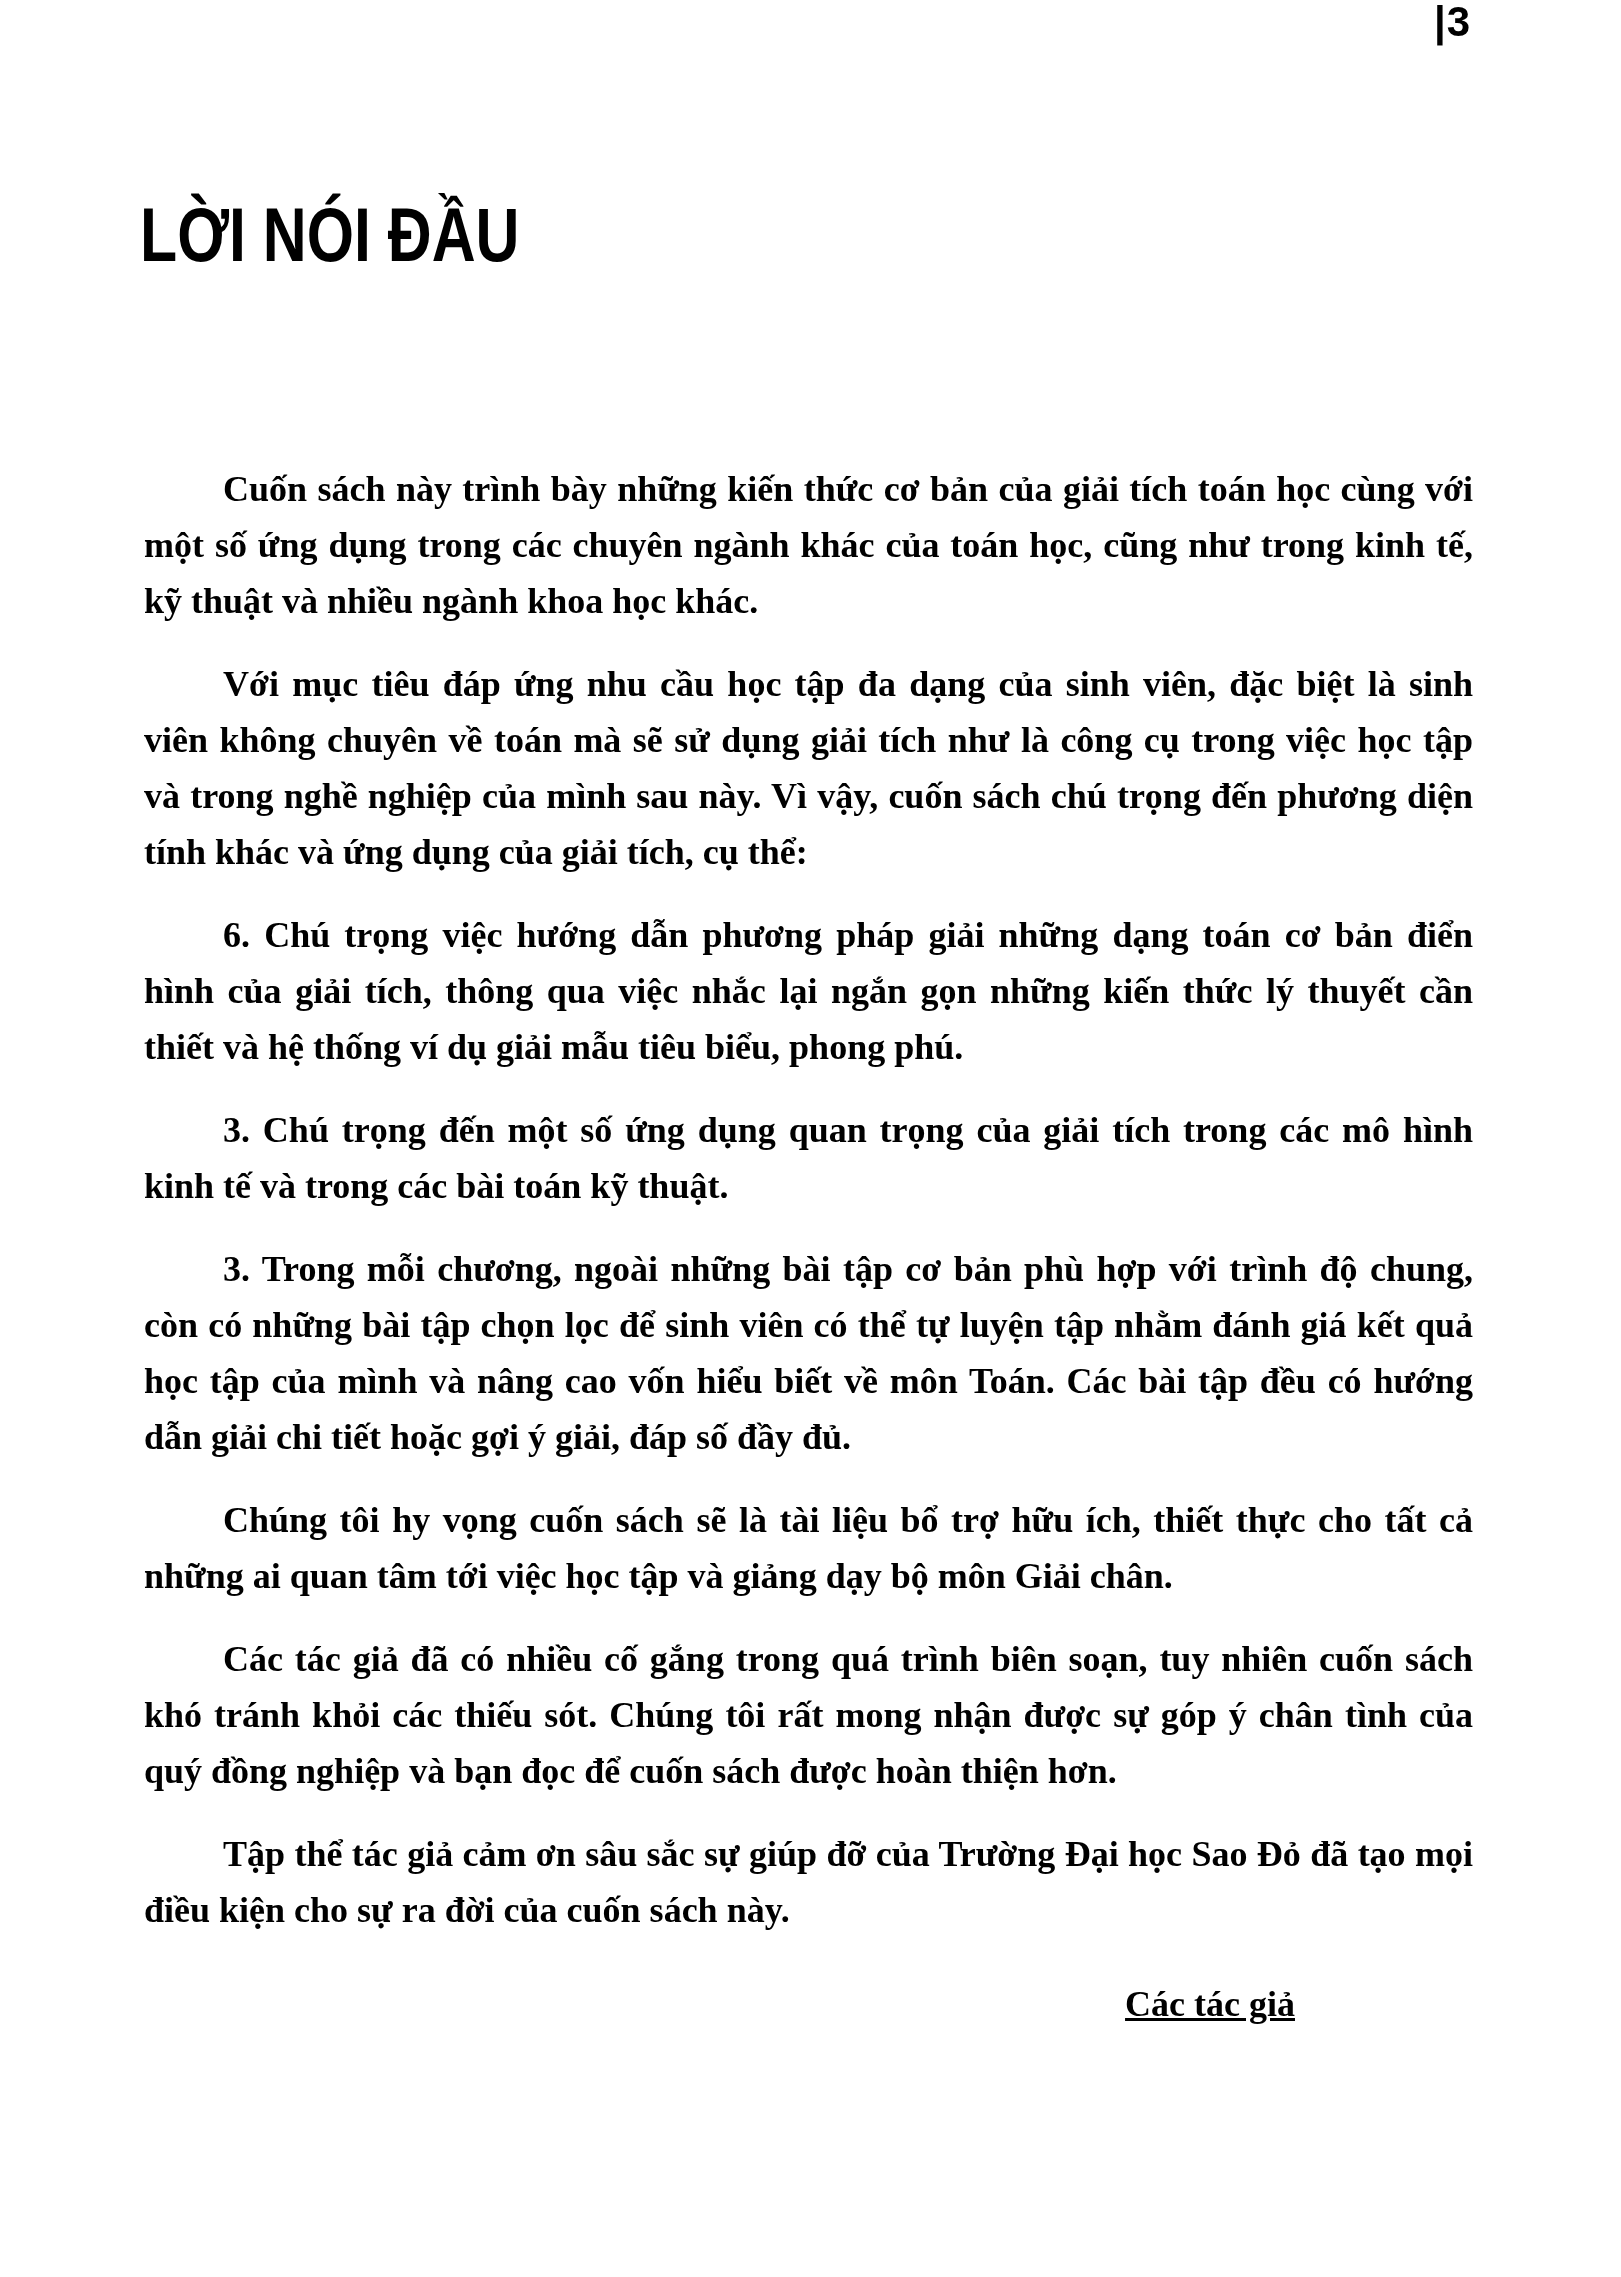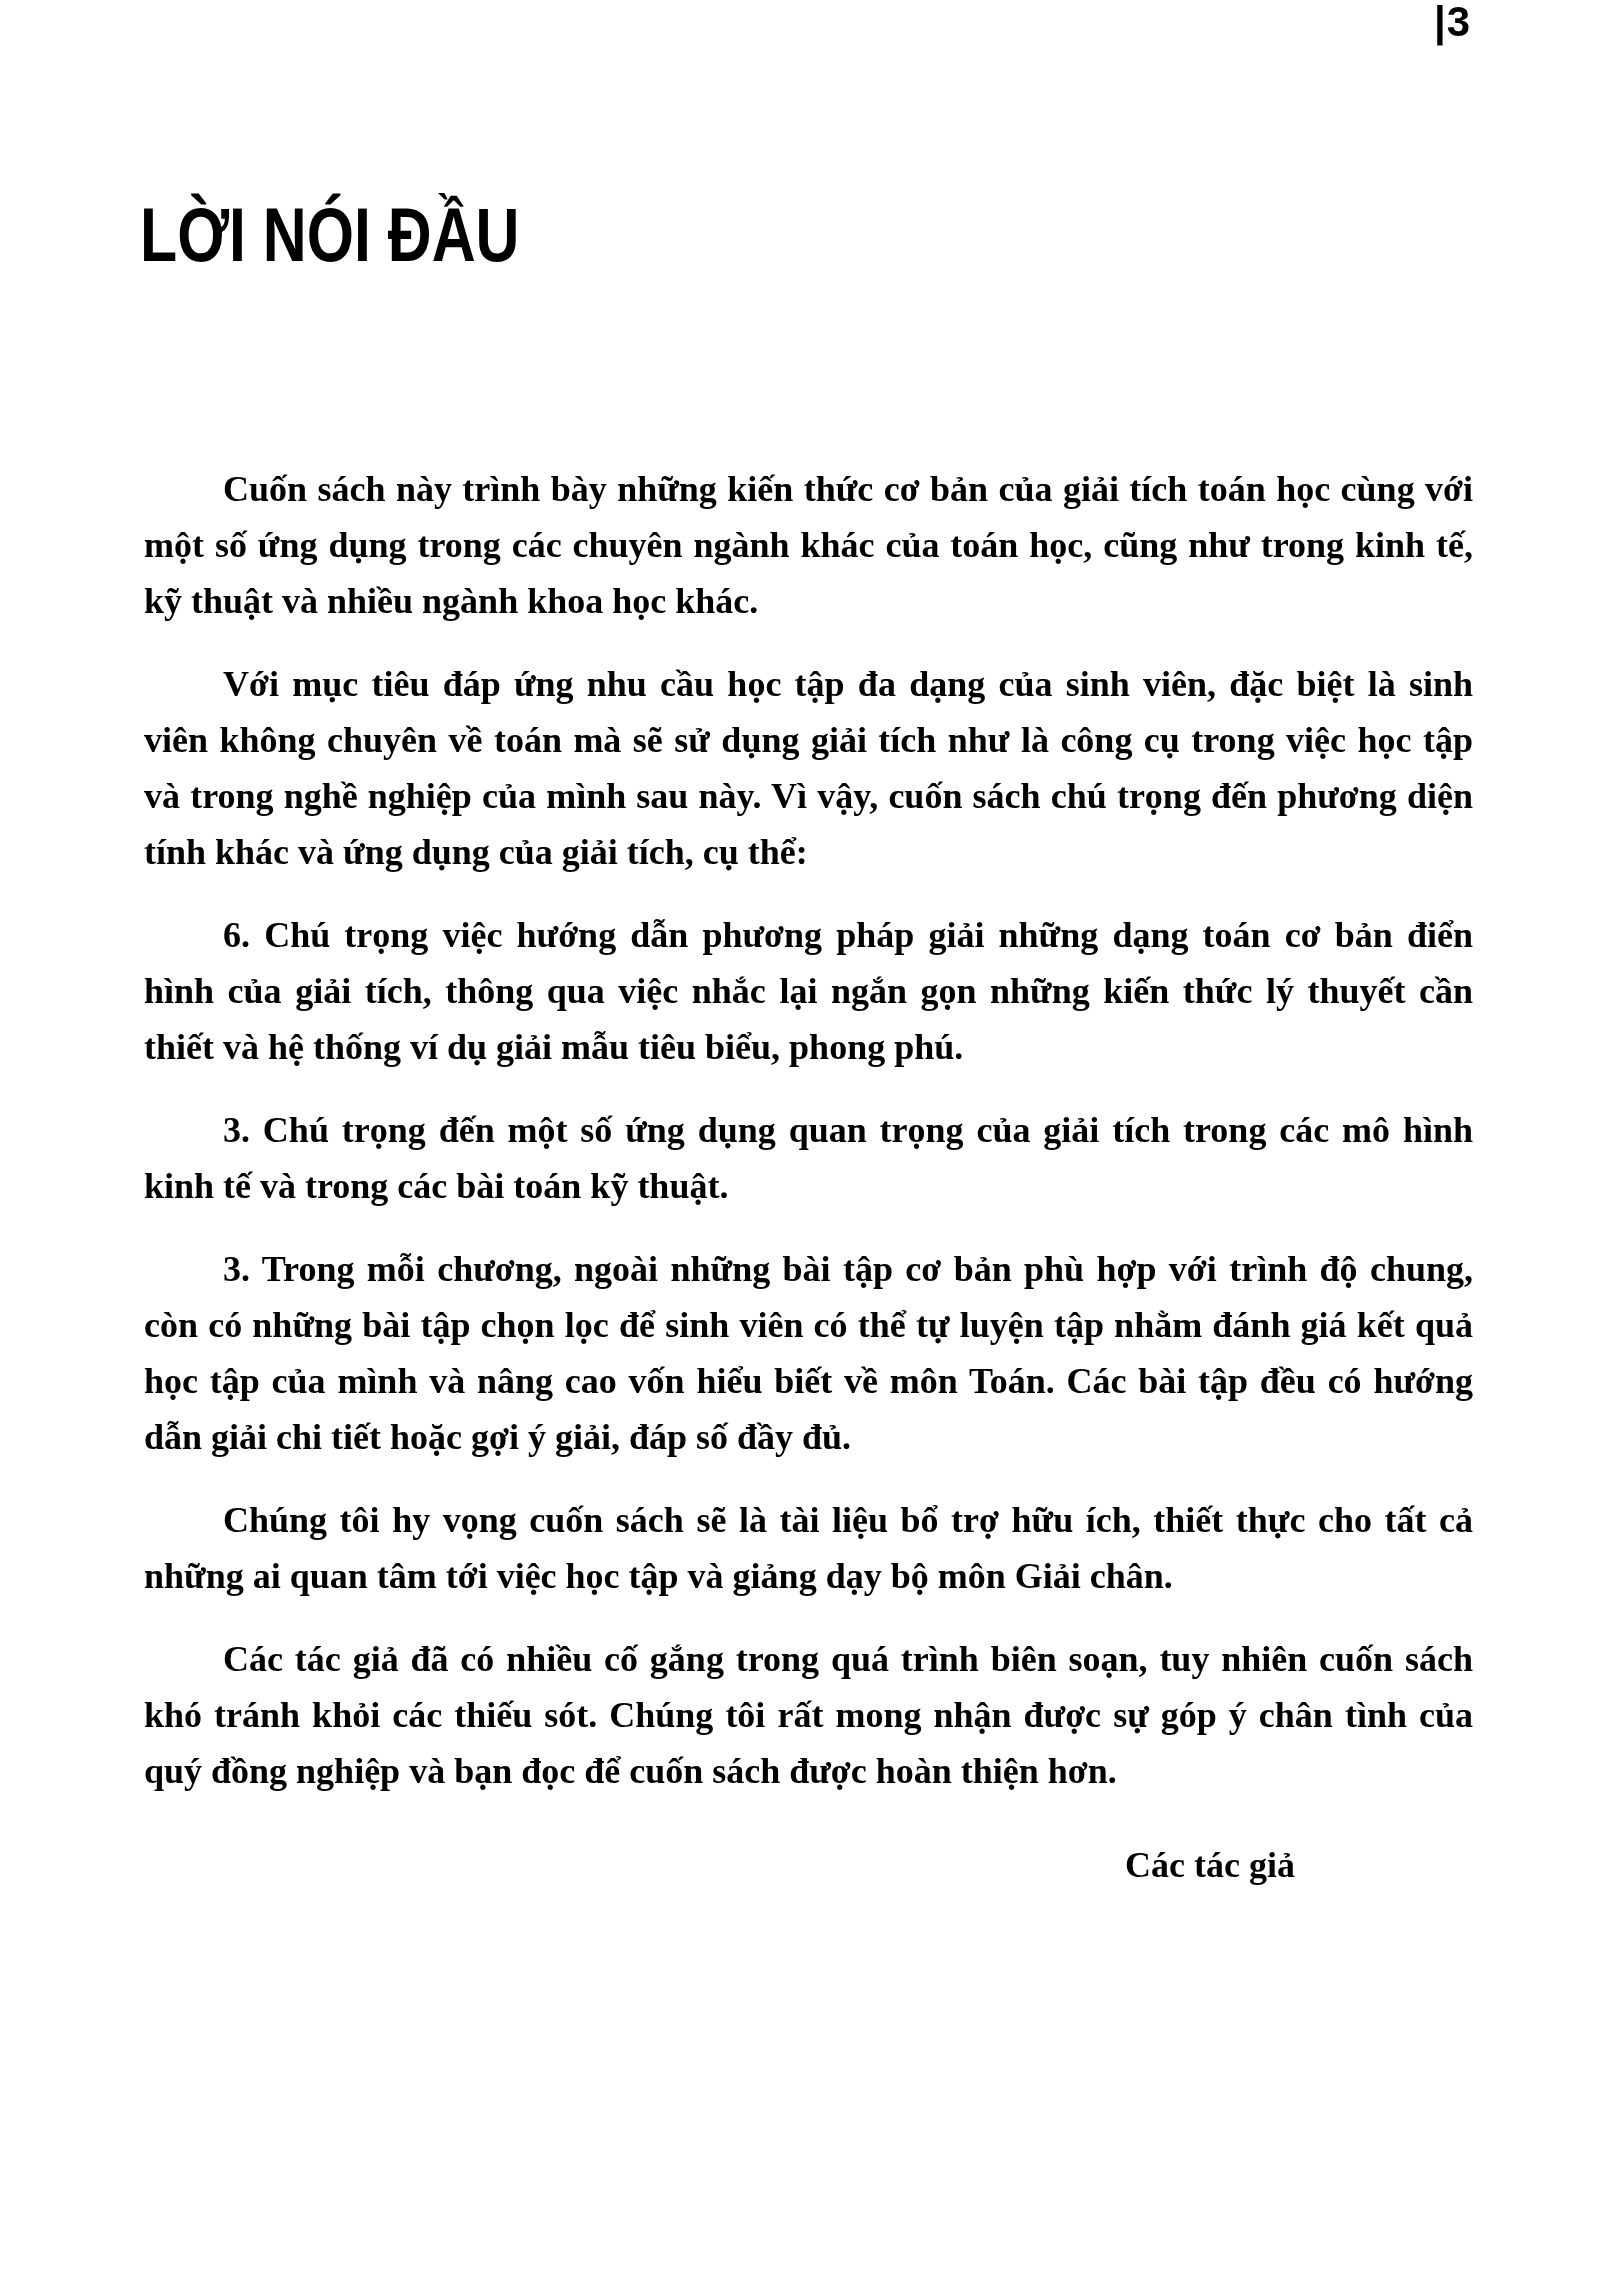--- a/index.html
+++ b/index.html
@@ -57,36 +57,38 @@
     font-weight: bold;
   }
   .signature {
     margin: 38px 0 0 0;
     font-size: 36px;
     line-height: 56px;
     font-weight: bold;
     text-align: right;
     padding-right: 178px;
     color: #000000;
+    text-decoration: underline;
   }
 </style>
 </head>
 <body>
 
 <div class="page">
 
   <div class="page-number">|3</div>
 
   <h1 class="title">LỜI NÓI ĐẦU</h1>
 
   <div class="body-block">
     <p class="para">Cuốn sách này trình bày những kiến thức cơ bản của giải tích toán học cùng với một số ứng dụng trong các chuyên ngành khác của toán học, cũng như trong kinh tế, kỹ thuật và nhiều ngành khoa học khác.</p>
     <p class="para">Với mục tiêu đáp ứng nhu cầu học tập đa dạng của sinh viên, đặc biệt là sinh viên không chuyên về toán mà sẽ sử dụng giải tích như là công cụ trong việc học tập và trong nghề nghiệp của mình sau này. Vì vậy, cuốn sách chú trọng đến phương diện tính khác và ứng dụng của giải tích, cụ thể:</p>
     <p class="para">6. Chú trọng việc hướng dẫn phương pháp giải những dạng toán cơ bản điển hình của giải tích, thông qua việc nhắc lại ngắn gọn những kiến thức lý thuyết cần thiết và hệ thống ví dụ giải mẫu tiêu biểu, phong phú.</p>
     <p class="para">3. Chú trọng đến một số ứng dụng quan trọng của giải tích trong các mô hình kinh tế và trong các bài toán kỹ thuật.</p>
     <p class="para">3. Trong mỗi chương, ngoài những bài tập cơ bản phù hợp với trình độ chung, còn có những bài tập chọn lọc để sinh viên có thể tự luyện tập nhằm đánh giá kết quả học tập của mình và nâng cao vốn hiểu biết về môn Toán. Các bài tập đều có hướng dẫn giải chi tiết hoặc gợi ý giải, đáp số đầy đủ.</p>
     <p class="para">Chúng tôi hy vọng cuốn sách sẽ là tài liệu bổ trợ hữu ích, thiết thực cho tất cả những ai quan tâm tới việc học tập và giảng dạy bộ môn Giải chân.</p>
     <p class="para">Các tác giả đã có nhiều cố gắng trong quá trình biên soạn, tuy nhiên cuốn sách khó tránh khỏi các thiếu sót. Chúng tôi rất mong nhận được sự góp ý chân tình của quý đồng nghiệp và bạn đọc để cuốn sách được hoàn thiện hơn.</p>
+    <p class="para">Tập thể tác giả cảm ơn sâu sắc sự giúp đỡ của Trường Đại học Sao Đỏ đã tạo mọi điều kiện cho sự ra đời của cuốn sách này.</p>
     <p class="signature">Các tác giả</p>
   </div>
 
 </div>
 
 
 </body></html>

